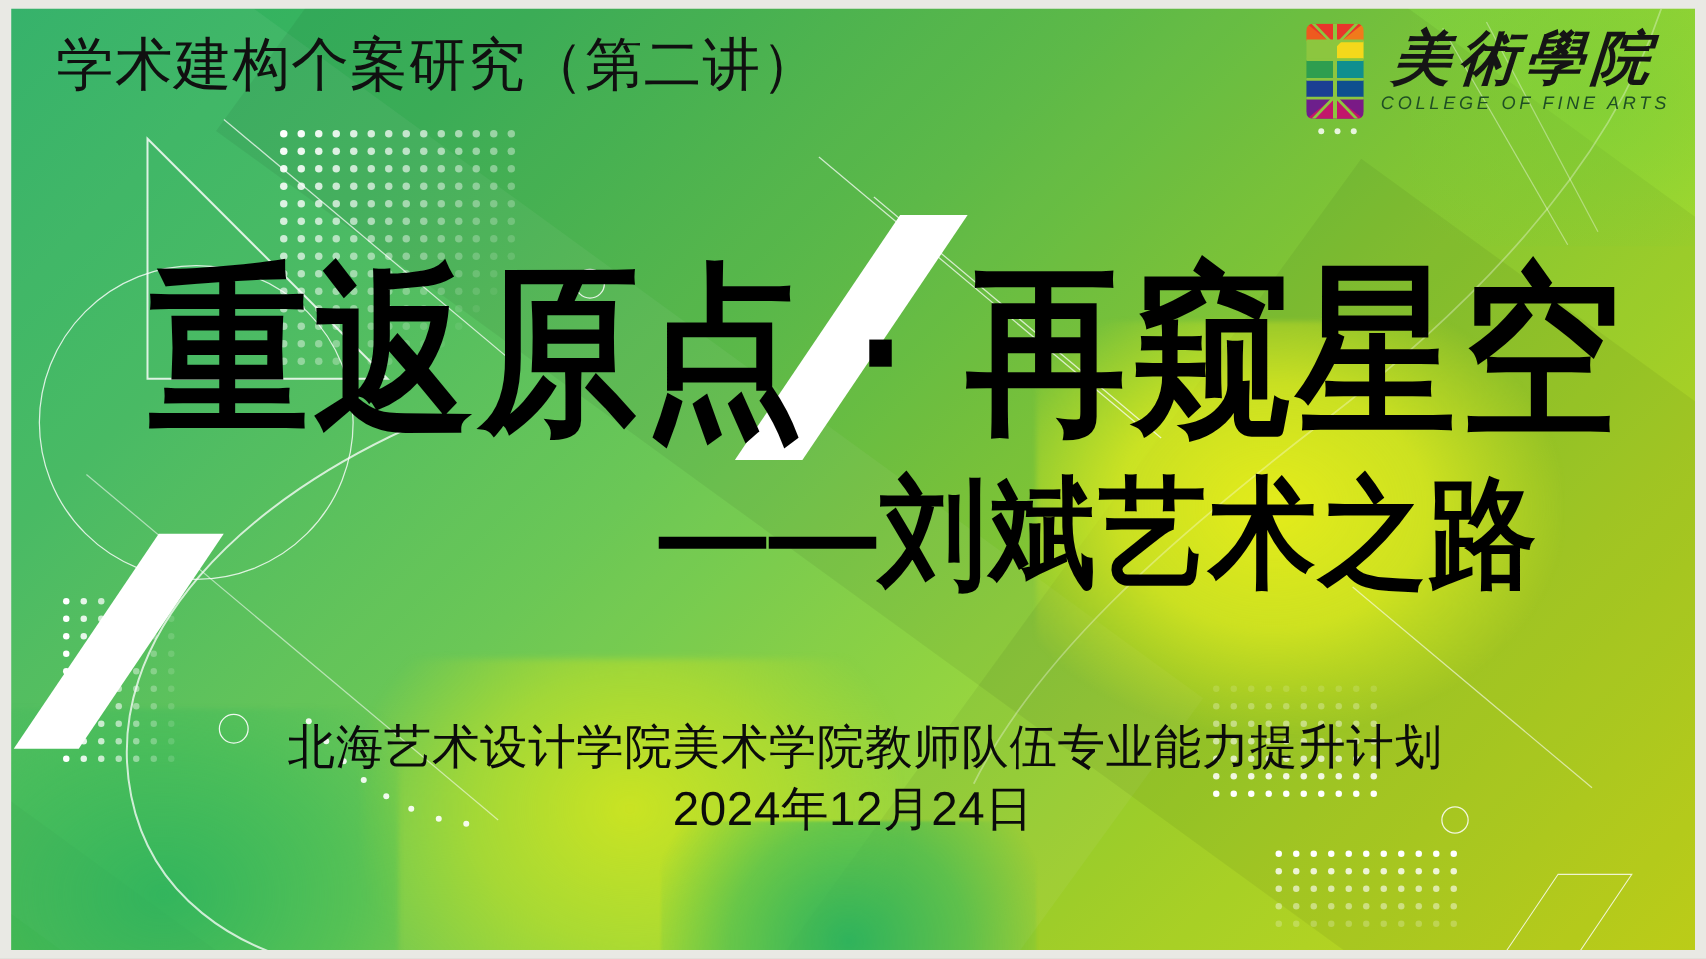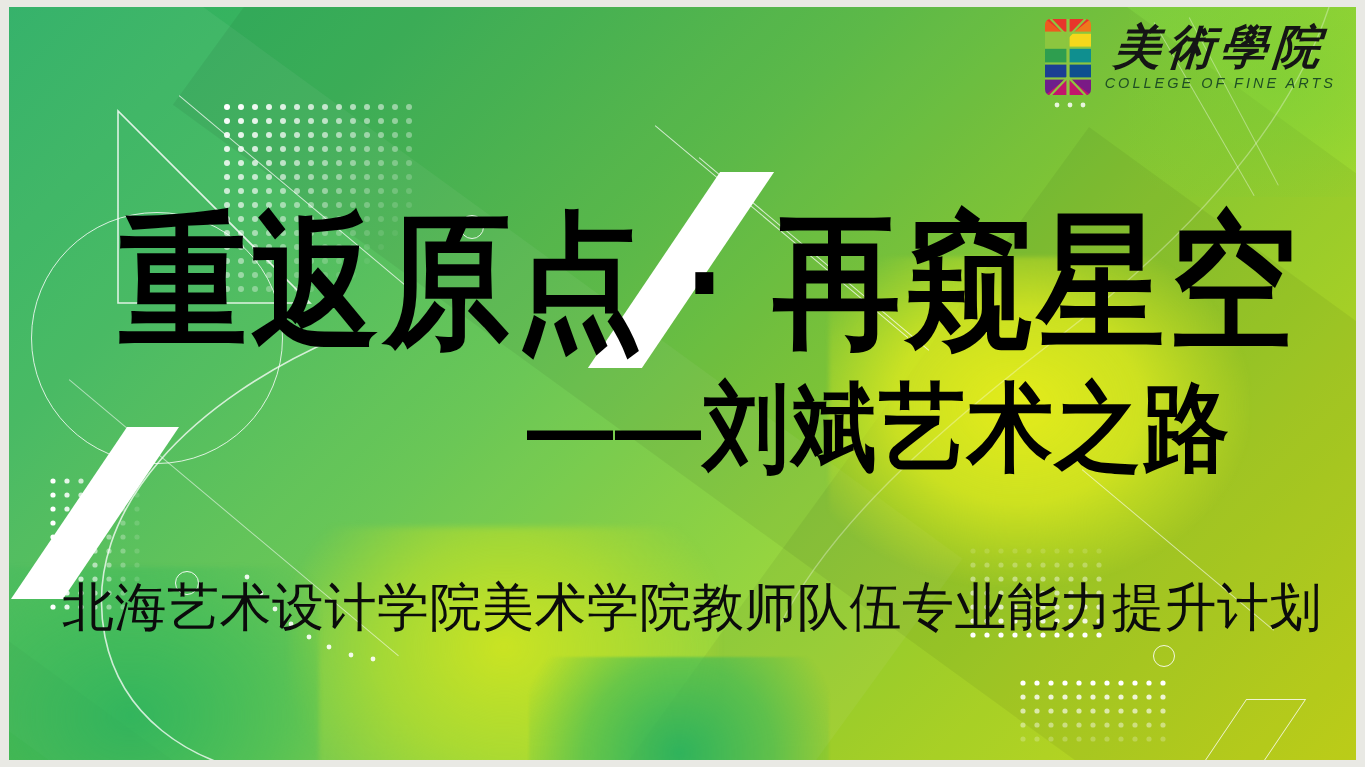--- a/index.html
+++ b/index.html
@@ -166,21 +166,21 @@
     font-size:86px;line-height:1;color:#000;
     font-weight:700;letter-spacing:2px;white-space:nowrap;
     font-family:"Liberation Sans","DejaVu Sans",sans-serif;
     transform:scaleY(1.12);transform-origin:left top;
   }
   .footer{
     position:absolute;left:0;right:0;top:568px;
     text-align:center;color:#0b0b0b;
   }
   .footer-line1{
-    font-size:52px;line-height:1.25;letter-spacing:.5px;
+    font-size:38px;line-height:1.25;letter-spacing:.5px;
     font-family:"Liberation Sans","DejaVu Sans",sans-serif;
     padding-left:19px;
   }
   .footer-line2{
     font-size:38px;line-height:1.35;letter-spacing:.5px;
     font-family:"Liberation Sans","DejaVu Sans",sans-serif;
   }
 </style>
 </head>
 <body>
@@ -683,21 +683,23 @@
           <rect x="0" y="45.4" width="50" height="2.2" fill="#8cc63f"></rect>
           <rect x="0" y="60.4" width="50" height="2.2" fill="#8cc63f"></rect>
         </g>
       </svg>
       <div class="logo-text">
         <div class="logo-cn">美術學院</div>
         <div class="logo-en">COLLEGE OF FINE ARTS</div>
       </div>
     </div>
 
+    <div class="kicker">学术建构个案研究（第二讲）</div>
     <div class="title-main">重返原点 · 再窥星空</div>
     <div class="title-sub">——刘斌艺术之路</div>
 
     <div class="footer">
       <div class="footer-line1">北海艺术设计学院美术学院教师队伍专业能力提升计划</div>
+      <div class="footer-line2">2024年12月24日</div>
     </div>
 
   </div>
 </div>
 
 </body></html>

